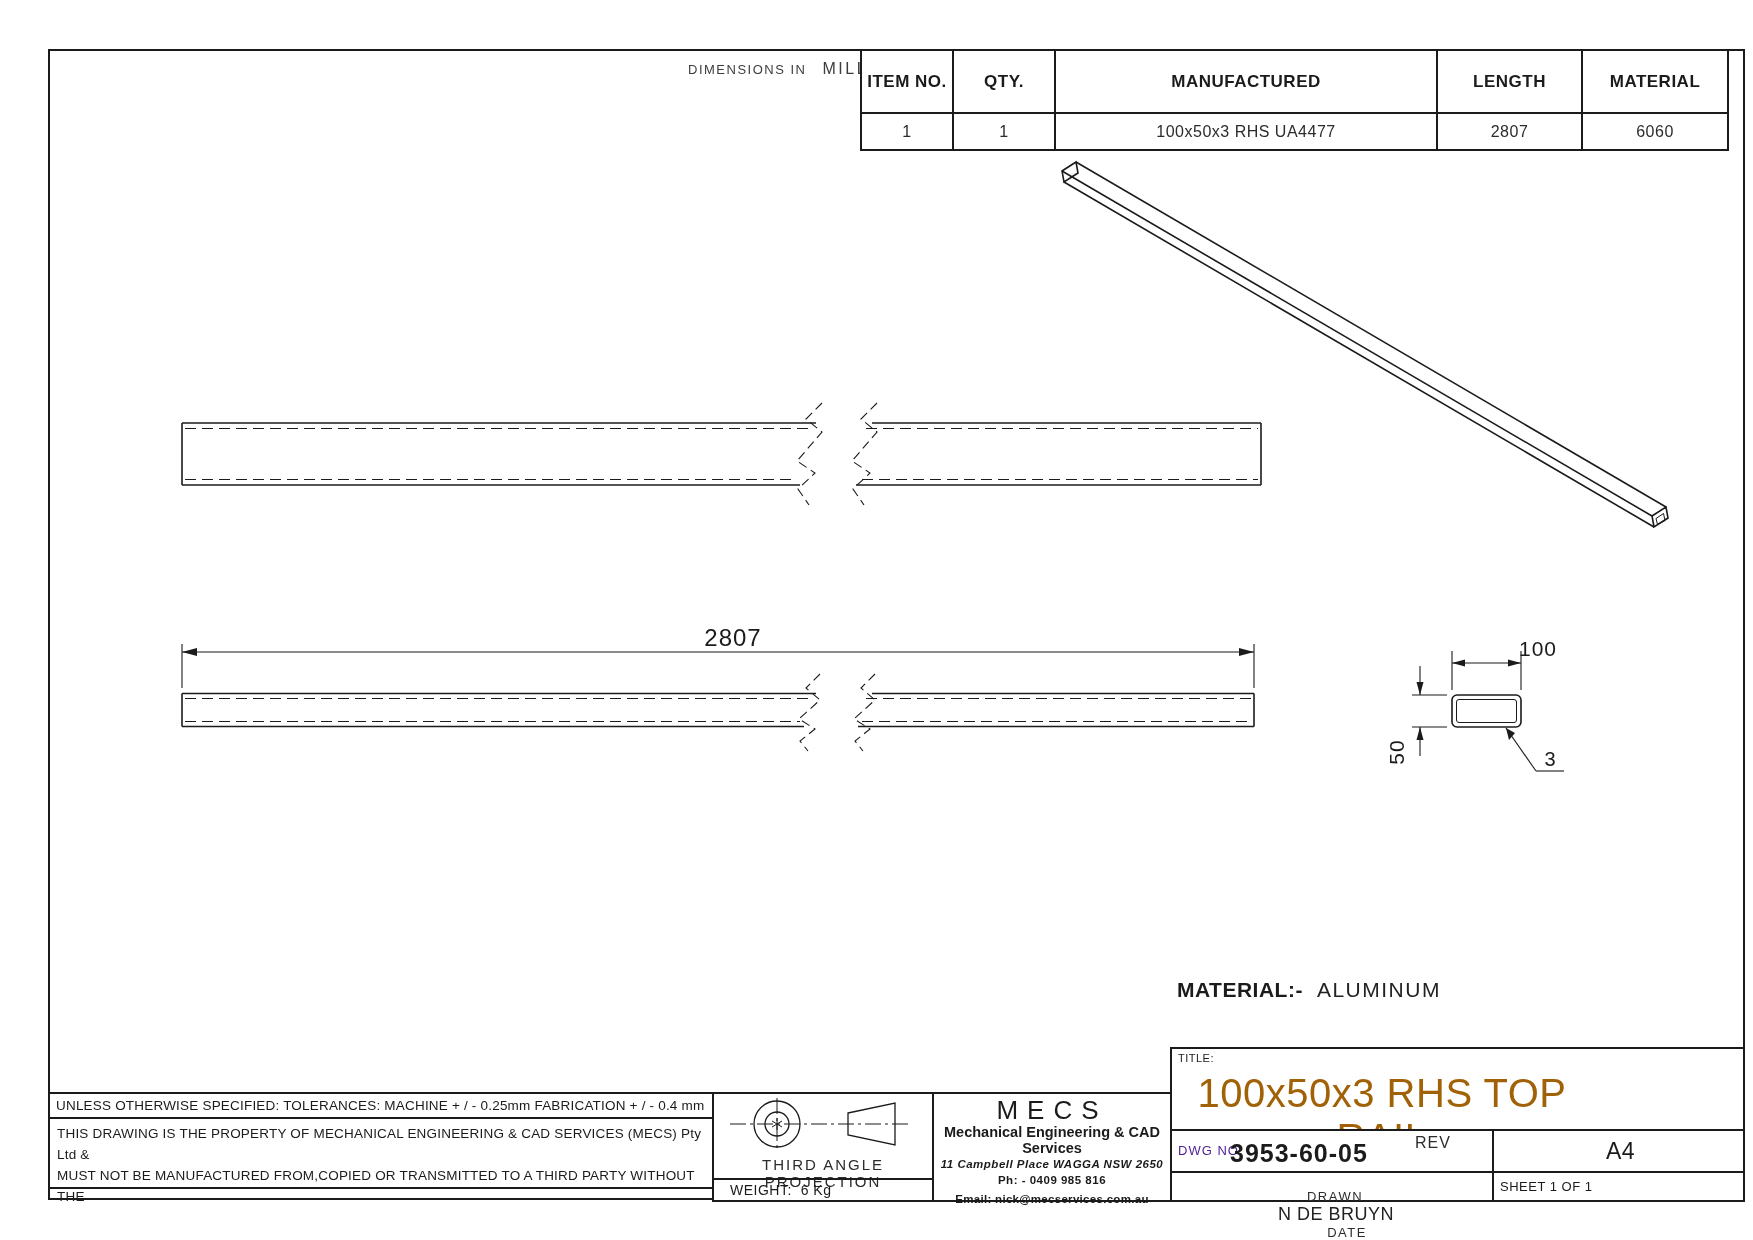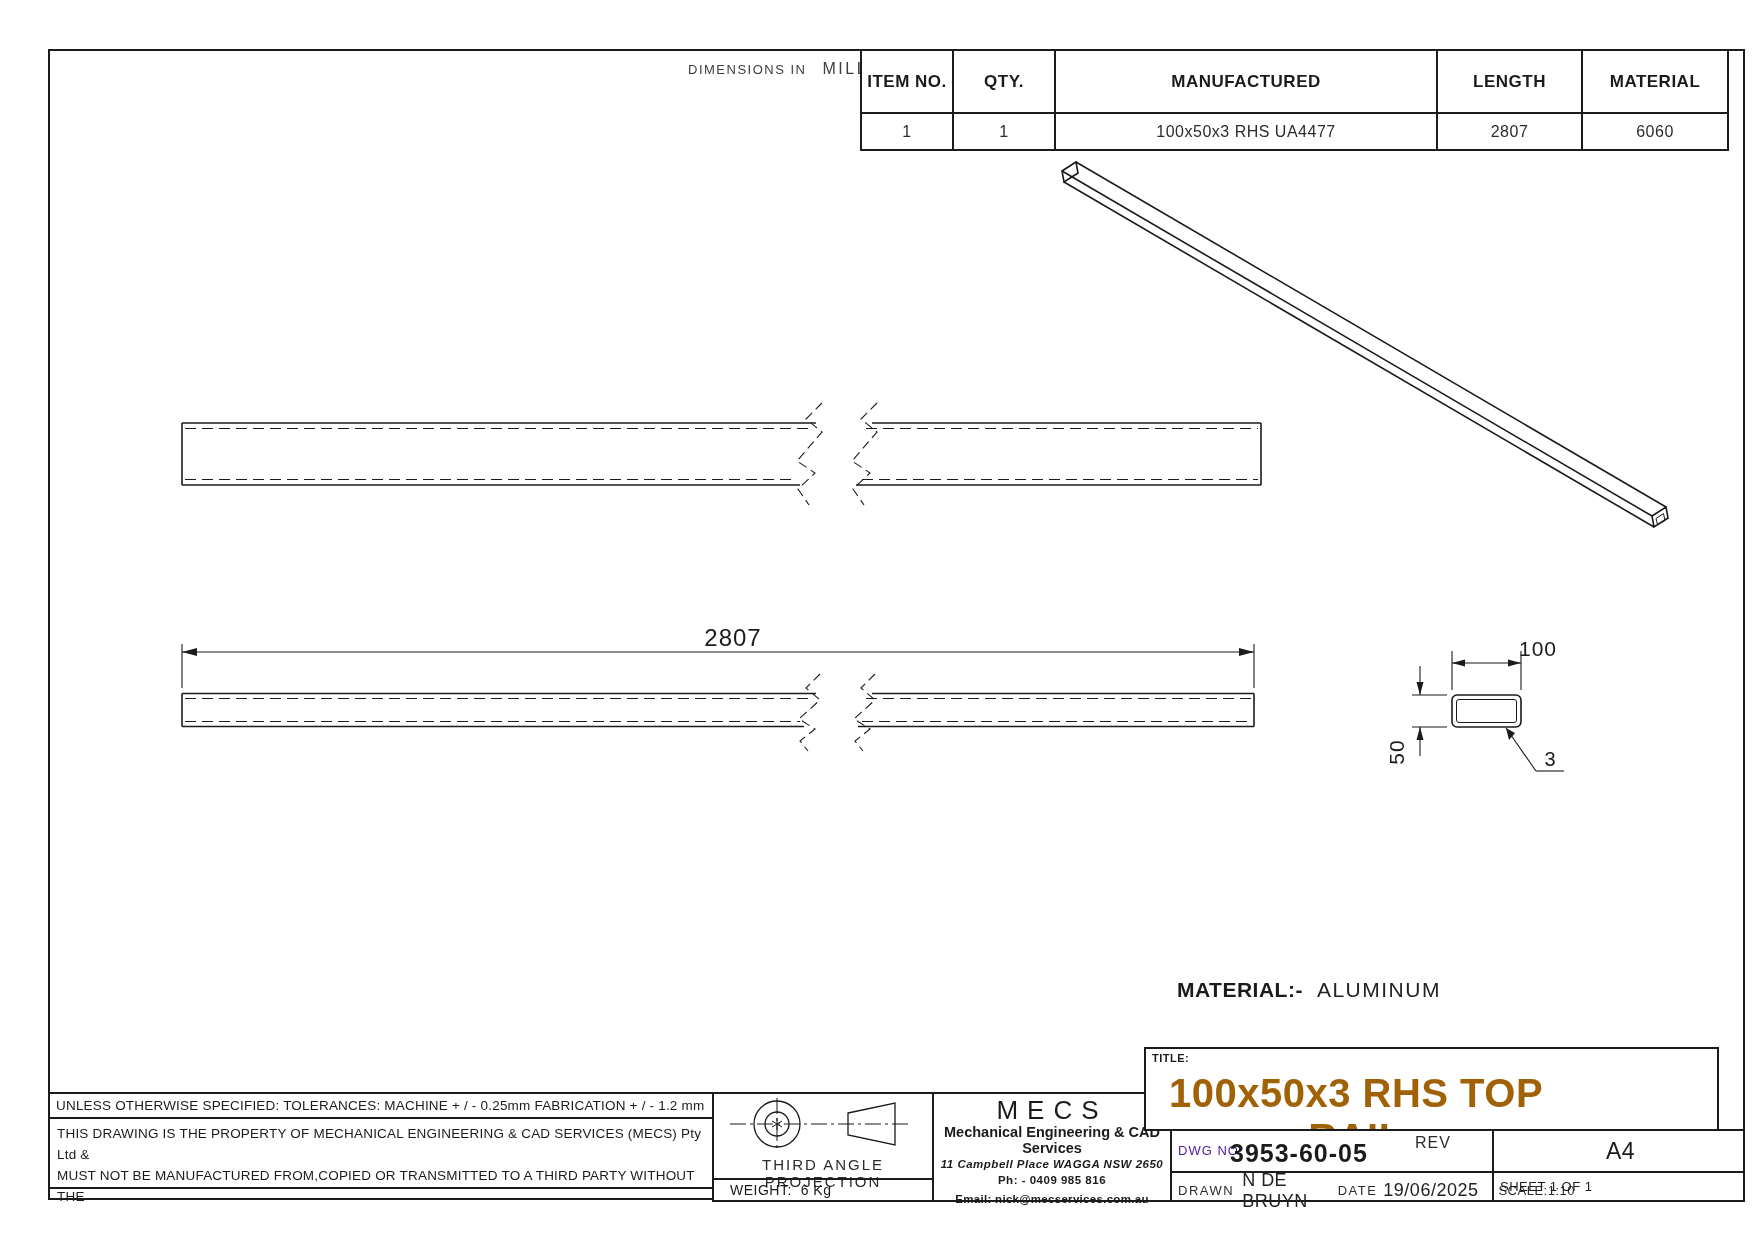--- a/index.html
+++ b/index.html
@@ -30,31 +30,31 @@
   .proj-label{position:absolute;left:0;top:62px;width:100%;text-align:center;font-size:15px;letter-spacing:2px;color:#2c2c2c;}
   .proj-divider{position:absolute;left:0;top:84px;width:100%;border-top:2px solid #1b1b1b;}
   .weight-row{position:absolute;left:16px;top:88px;font-size:14px;letter-spacing:0.5px;}
   .mecs-box{left:932px;top:1092px;width:240px;height:110px;text-align:center;}
   .mecs-logo{font-size:26px;letter-spacing:9px;margin-top:1px;font-weight:normal;}
   .mecs-name{font-size:14.5px;font-weight:bold;margin-top:-2px;}
   .mecs-addr{font-size:11.5px;font-weight:bold;letter-spacing:0.5px;margin-top:2px;font-style:italic;}
   .mecs-phone{font-size:11.5px;font-weight:bold;letter-spacing:0.5px;margin-top:4px;}
   .mecs-email{font-size:11.5px;font-weight:bold;letter-spacing:0.3px;margin-top:7px;}
   
-  .title-box{left:1144px;top:1047px;width:575px;height:84px;font-weight:bold;}
+  .title-box{left:1170px;top:1047px;width:575px;height:84px;}
   .title-label{position:absolute;left:6px;top:3px;font-size:11px;letter-spacing:0.5px;}
   .title-text{position:absolute;left:0;top:22px;width:420px;text-align:center;font-size:40px;letter-spacing:0.5px;color:#a16207;}
   .dwg-row{left:1170px;top:1129px;width:575px;height:44px;}
   .dwg-label{position:absolute;left:6px;top:12px;font-size:13px;letter-spacing:1px;color:#4c1d95;}
   .dwg-no{position:absolute;left:58px;top:8px;font-size:25px;font-weight:bold;letter-spacing:1px;}
   .rev-label{position:absolute;left:243px;top:3px;font-size:16px;letter-spacing:1px;color:#2c2c2c;}
   .size-cell{position:absolute;left:320px;top:0;width:255px;height:100%;border-left:2px solid #1b1b1b;box-sizing:border-box;
              display:flex;align-items:center;justify-content:center;font-size:23px;letter-spacing:0.5px;}
   .drawn-row{left:1170px;top:1171px;width:575px;height:31px;}
-  .drawn-row .inner{position:absolute;left:0;top:4px;width:320px;height:100%;display:flex;align-items:center;}
+  .drawn-row .inner{position:absolute;left:0;top:16px;width:320px;height:100%;display:flex;align-items:center;flex-direction:column;}
   .lbl-sm{font-size:13px;letter-spacing:1.5px;color:#2c2c2c;}
   .val-md{font-size:18px;letter-spacing:0.5px;color:#222;}
   .sheet-cell{position:absolute;left:320px;top:0;width:255px;height:100%;border-left:2px solid #1b1b1b;box-sizing:border-box;
               display:flex;align-items:center;padding-left:6px;font-size:13px;letter-spacing:0.5px;}
   svg text{font-family:"Liberation Sans", sans-serif;fill:#1b1b1b;}
 </style>
 </head>
 <body>
 
 <div class="abs frame"></div>
@@ -172,21 +172,21 @@
     </g>
   </g>
 </svg>
 
 <div class="abs material-note">
   <span class="lbl">MATERIAL:-</span>
   <span class="val">ALUMINUM</span>
 </div>
 
 <div class="abs box tol-box">
-  <span>UNLESS OTHERWISE SPECIFIED: TOLERANCES: MACHINE + / - 0.25mm  FABRICATION + / - 1.2 mm</span>
+  <span>UNLESS OTHERWISE SPECIFIED: TOLERANCES: MACHINE + / - 0.25mm  FABRICATION + / - 0.4 mm</span>
 </div>
 
 <div class="abs box prop-box">
   <div>THIS DRAWING IS THE PROPERTY OF MECHANICAL ENGINEERING &amp; CAD SERVICES (MECS) Pty Ltd &amp;</div>
   <div>MUST NOT BE MANUFACTURED FROM,COPIED OR TRANSMITTED TO A THIRD PARTY WITHOUT THE</div>
 </div>
 
 <div class="abs box proj-box">
   <svg style="position:absolute;left:0;top:0" width="222" height="62" viewBox="0 0 222 62" fill="none" stroke="#1b1b1b" stroke-width="1.3">
     <line x1="16" y1="30" x2="196" y2="30" stroke-dasharray="16 4 3 4" stroke-width="1"></line>

